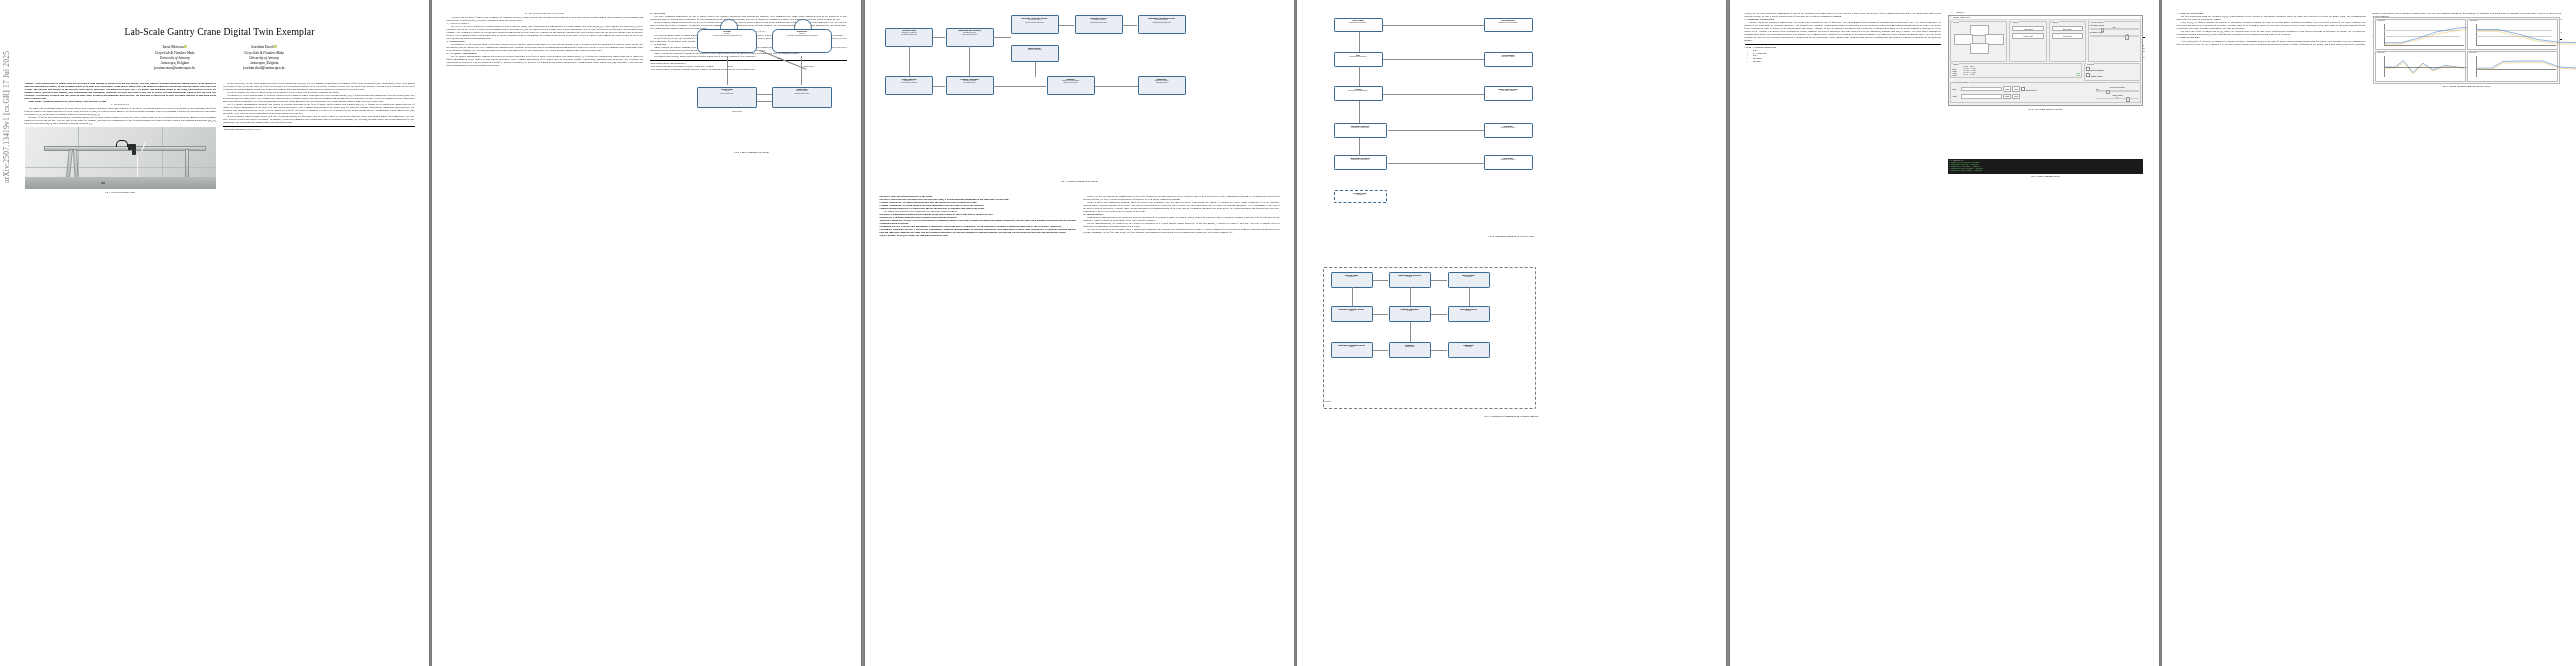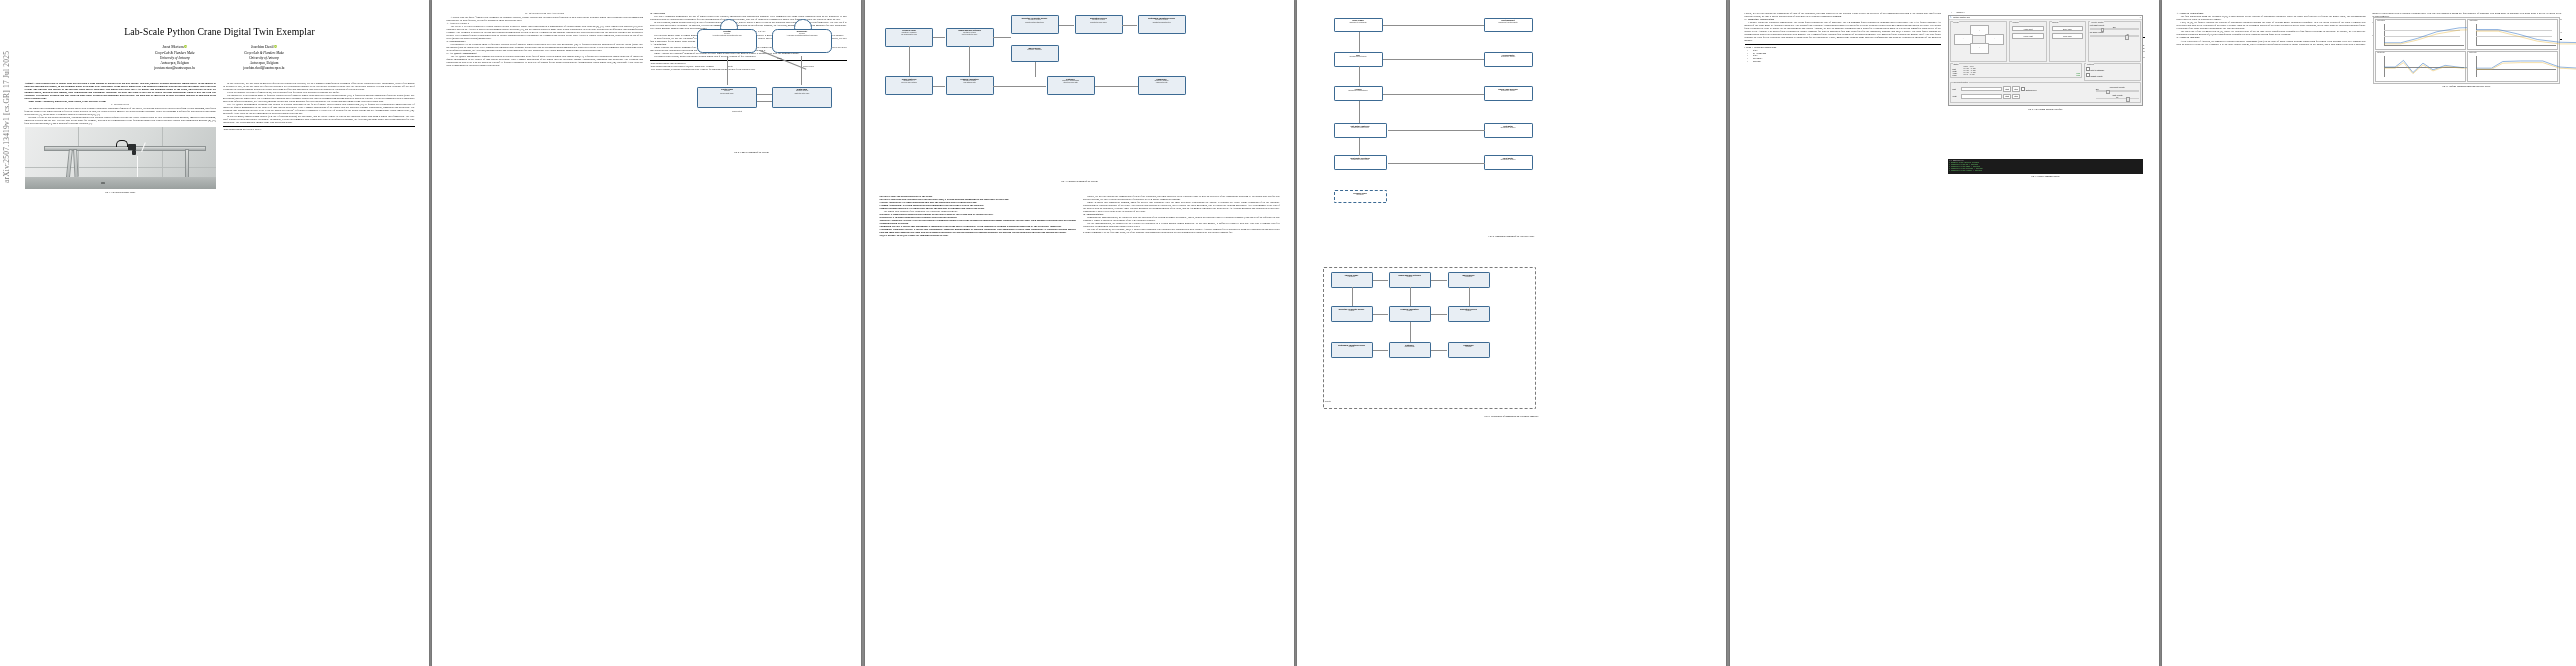--- a/index.html
+++ b/index.html
@@ -82,21 +82,21 @@
 </style>
 </head>
 <body>
 
 <div id="sheet">
 
   <div class="page" style="left:0px;width:429px;">
     <div class="page-inner">
       <div class="arxiv">arXiv:2507.13419v1  [cs.GR]  17 Jul 2025</div>
       <div style="margin-left:10px;">
-        <div class="title">Lab-Scale Python Crane Digital Twin Exemplar</div>
+        <div class="title">Lab-Scale Gantry Crane Digital Twin Exemplar</div>
         <div class="authors">
           <div class="author">
             <div class="nm"><span>Joost Mertens</span><span class="orcid"></span></div>
             <div class="it">Cosys-Lab &amp; Flanders Make</div>
             <div class="it">University of Antwerp</div>
             <div>Antwerpen, Belgium</div>
             <div>joost.mertens@uantwerpen.be</div>
           </div>
           <div class="author">
             <div class="nm"><span>Joachim Denil</span><span class="orcid"></span></div>

